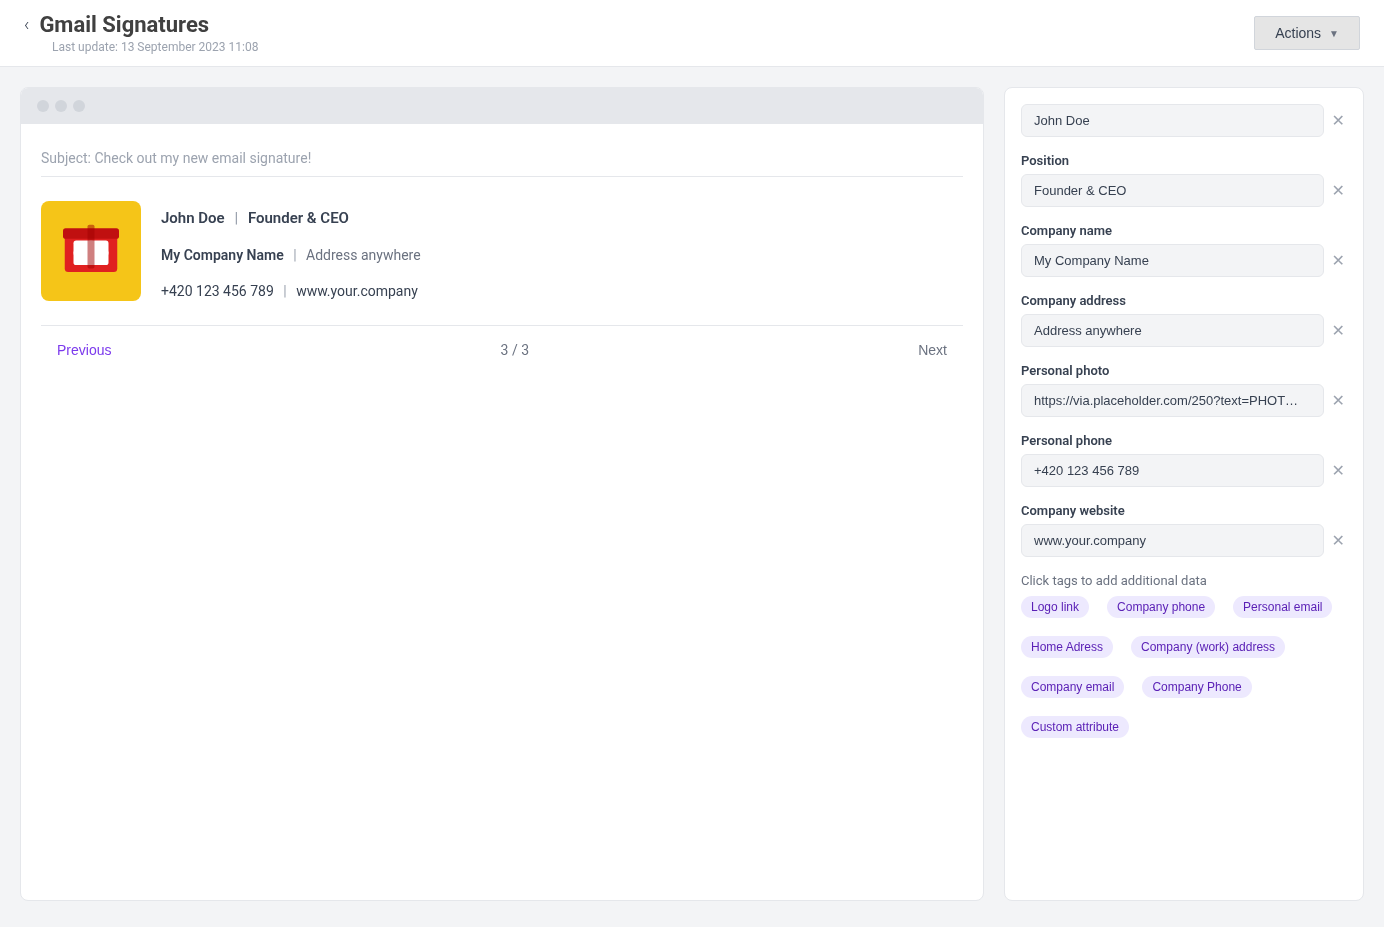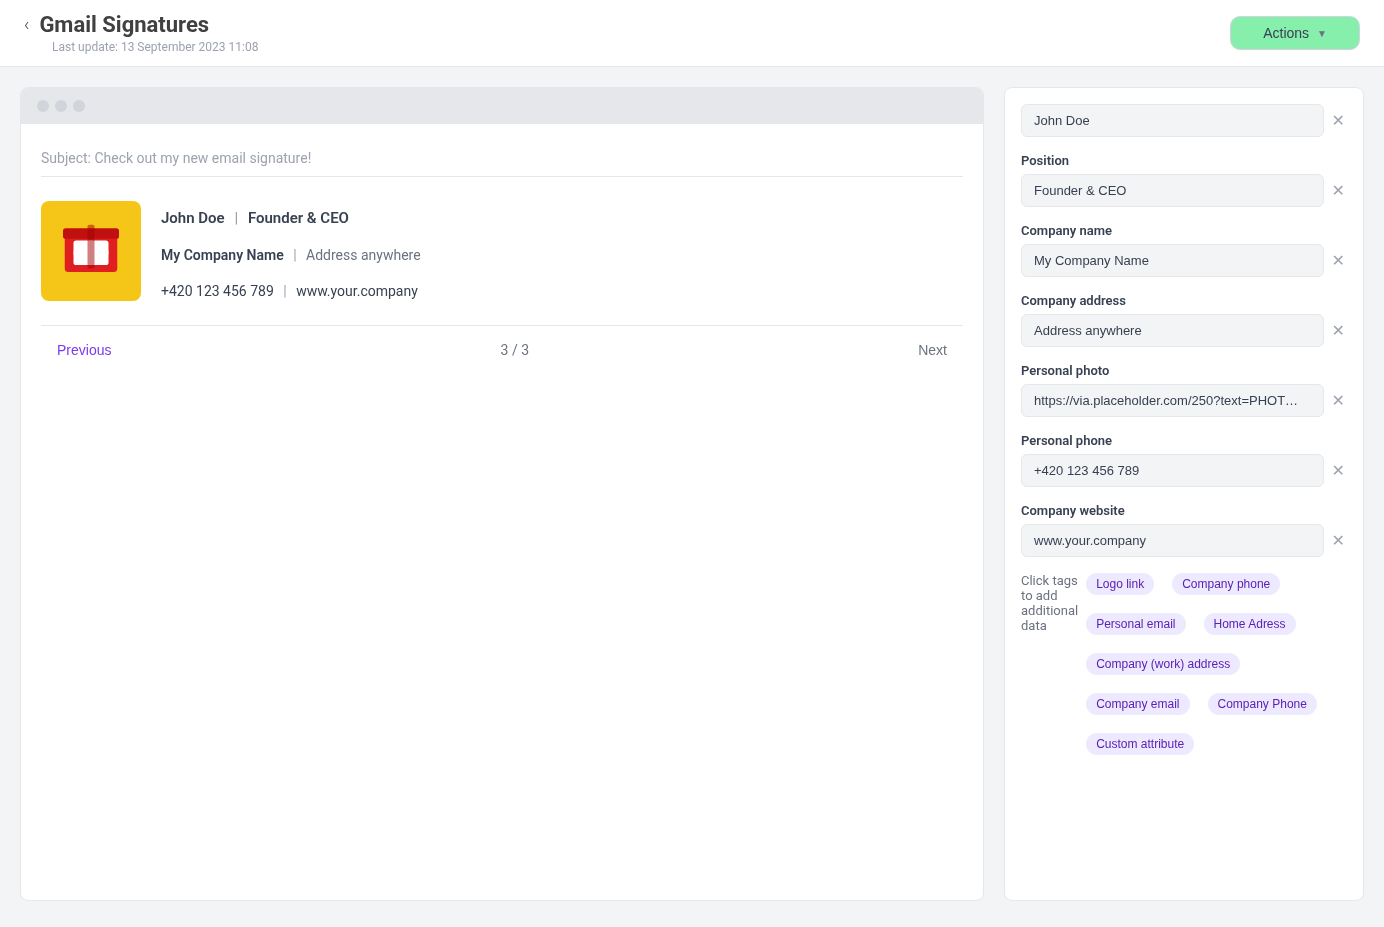--- a/index.html
+++ b/index.html
@@ -43,24 +43,24 @@
     .last-update {
       font-size: 12px;
       color: #9ca3af;
       margin-top: 3px;
       margin-left: 28px;
     }
     .actions-btn {
       display: flex;
       align-items: center;
       gap: 8px;
-      background: #86efac;
+      background: #e5e5e5;
       border: 1px solid #d1d5db;
-      border-radius: 10px;
-      padding: 8px 32px;
+      border-radius: 2px;
+      padding: 8px 20px;
       font-size: 14px;
       font-weight: 500;
       cursor: pointer;
       color: #374151;
     }
     .actions-btn .chevron {
       font-size: 10px;
       color: #6b7280;
     }
 
@@ -252,21 +252,21 @@
       color: #9ca3af;
       font-size: 16px;
       padding: 2px;
       line-height: 1;
       flex-shrink: 0;
     }
 
     
     .tags-section {
       display: flex;
-      flex-direction: row;
+      flex-direction: column;
       gap: 8px;
     }
     .tags-label {
       font-size: 13px;
       color: #6b7280;
     }
     .tags-row {
       display: flex;
       flex-wrap: wrap;
       gap: 18px;

